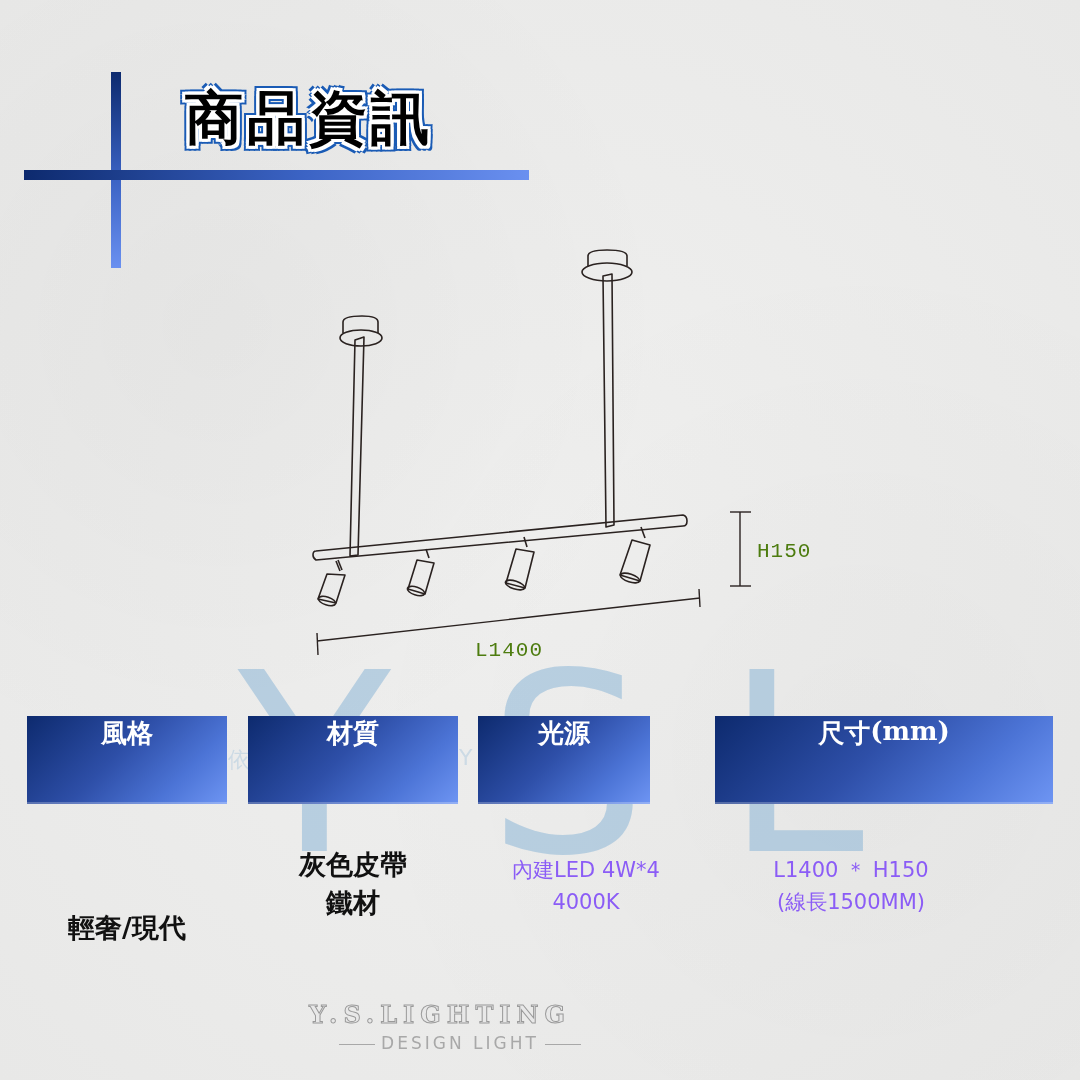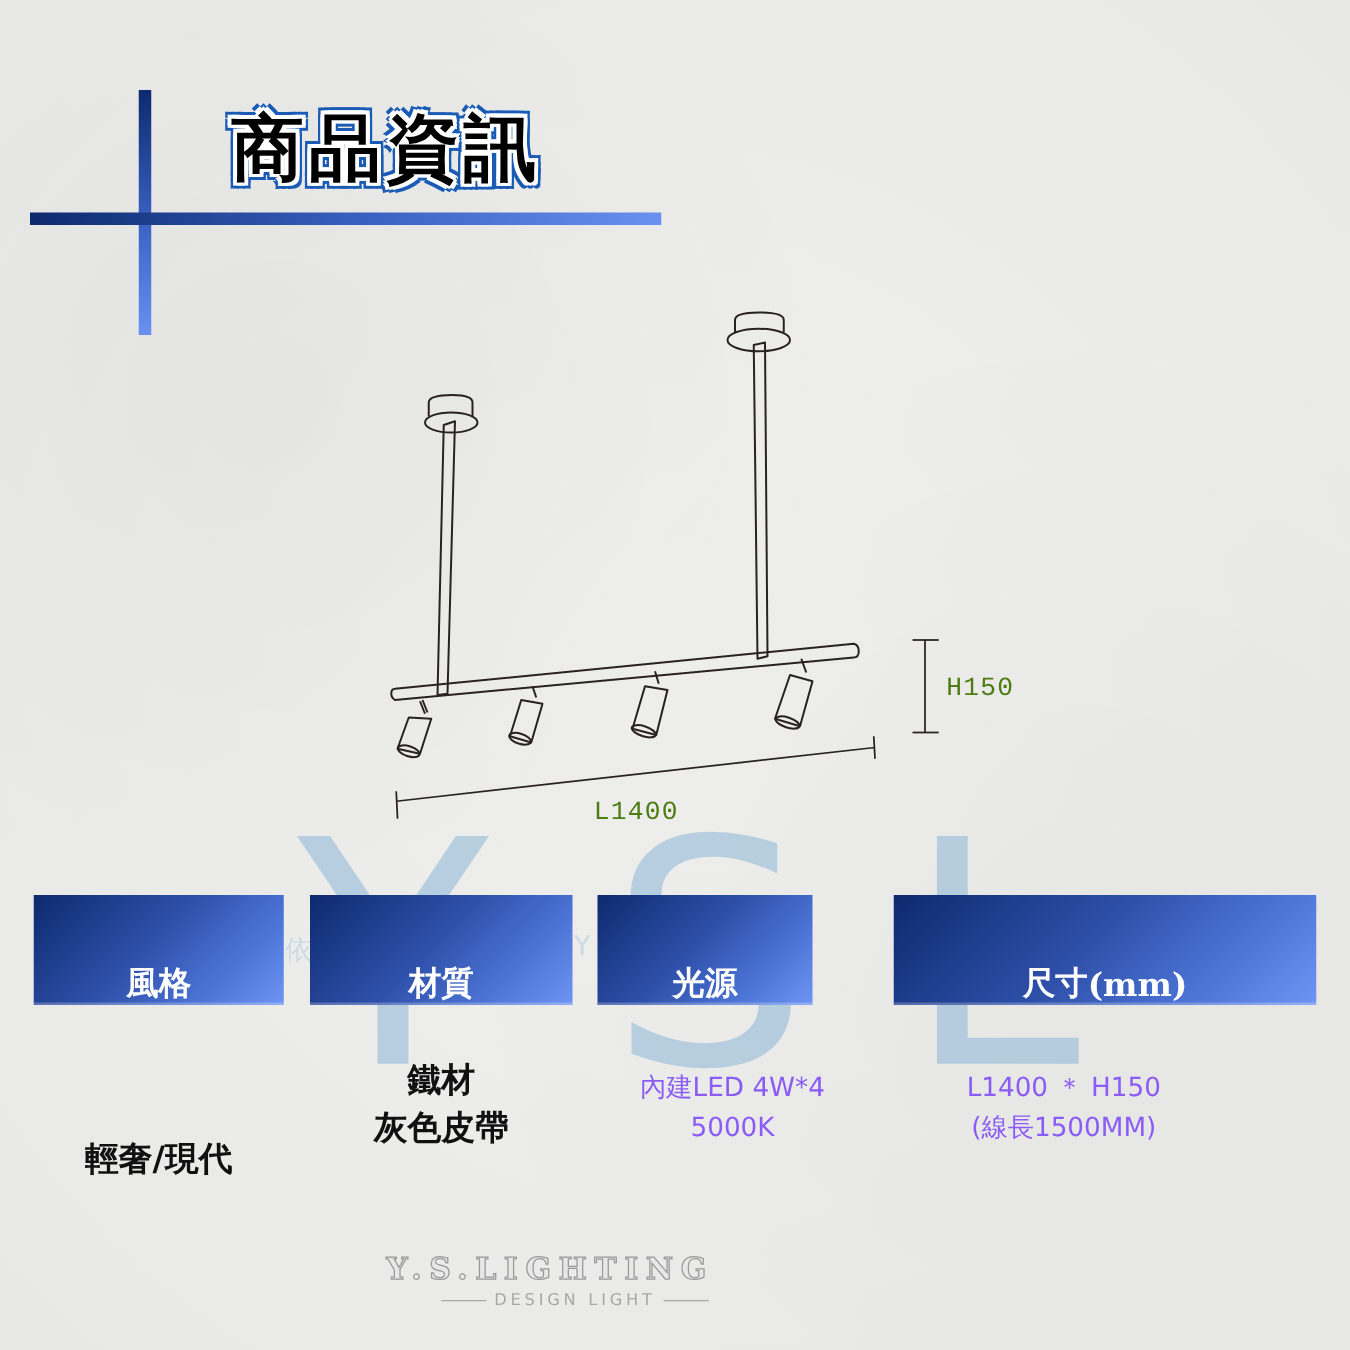--- a/index.html
+++ b/index.html
@@ -33,35 +33,35 @@
 
   
   .drawing { left:0; top:0; width:1080px; height:700px; }
   .dim-label { font-family:Liberation Mono, monospace; font-size:21px; color:#4d7c0f; letter-spacing:1px; }
 
   
   .wm { color:rgba(120,170,210,0.45); font-family:"DejaVu Sans", sans-serif; font-weight:normal; }
 
   
   .tile {
-    top:716px; height:88px; display:flex; align-items:flex-end; justify-content:center;
+    top:716px; height:88px; display:flex; align-items:flex-start; justify-content:center;
     background:linear-gradient(135deg, #0d2a6e 0%, #2e4fa8 45%, #4c74d6 75%, #6e95f3 100%);
     color:#fff; font-size:26px; font-weight:bold;
     box-shadow: inset 0 -2px 0 rgba(255,255,255,0.25);
   }
   .tile .paren { font-family:"DejaVu Serif", serif; }
 
   .val { text-align:center; color:#111; }
   .val-bold { font-weight:bold; font-size:27px; line-height:38px; }
   .val-light { font-weight:normal; font-size:21px; line-height:32px; color:#8b5cf6; }
 
   .brand { left:0; width:880px; top:1000px; text-align:center; }
   .brand-main { font-family:"DejaVu Serif", serif; font-size:24px; font-weight:bold; letter-spacing:6px;
     color:#e8e8e8; -webkit-text-stroke:1px #9a9a9a; }
-  .brand-sub { margin-top:4px; font-size:13px; letter-spacing:3px; color:#a8a8a8;padding-left:40px; }
+  .brand-sub { margin-top:4px; font-size:17px; letter-spacing:3px; color:#a8a8a8;padding-left:40px; }
   .brand-sub .dash { display:inline-block; width:36px; height:1px; background:#a8a8a8; vertical-align:middle; margin:0 6px; }
 </style>
 </head>
 <body>
 
 <div class="abs vline"></div>
 <div class="abs hline"></div>
 <div class="abs title">商品資訊</div>
 
 <div class="abs wm" style="left:238px; top:640px; font-size:250px; line-height:250px;">Y</div>
@@ -137,26 +137,26 @@
 </div>
 <div class="abs tile" style="left:715px; width:338px;">
   <span>尺寸</span>
     <span class="paren">(mm)</span>
 </div>
 
 <div class="abs val val-bold" style="left:27px; width:200px; top:897px;margin-top:12px;">
   <div>輕奢/現代</div>
 </div>
 <div class="abs val val-bold" style="left:248px; width:210px; top:846px;">
+  <div>灰色皮帶</div>
   <div>鐵材</div>
-  <div>灰色皮帶</div>
 </div>
 <div class="abs val val-light" style="left:478px; width:216px; top:854px;">
   <div>內建LED 4W*4</div>
-  <div>5000K</div>
+  <div>4000K</div>
 </div>
 <div class="abs val val-light" style="left:682px; width:338px; top:854px;">
   <div>L1400 ＊ H150</div>
   <div>(線長1500MM)</div>
 </div>
 
 <div class="abs brand">
   <div class="brand-main">Y.S.LIGHTING</div>
   <div class="brand-sub">
     <span class="dash"></span><span>DESIGN LIGHT</span><span class="dash"></span>

